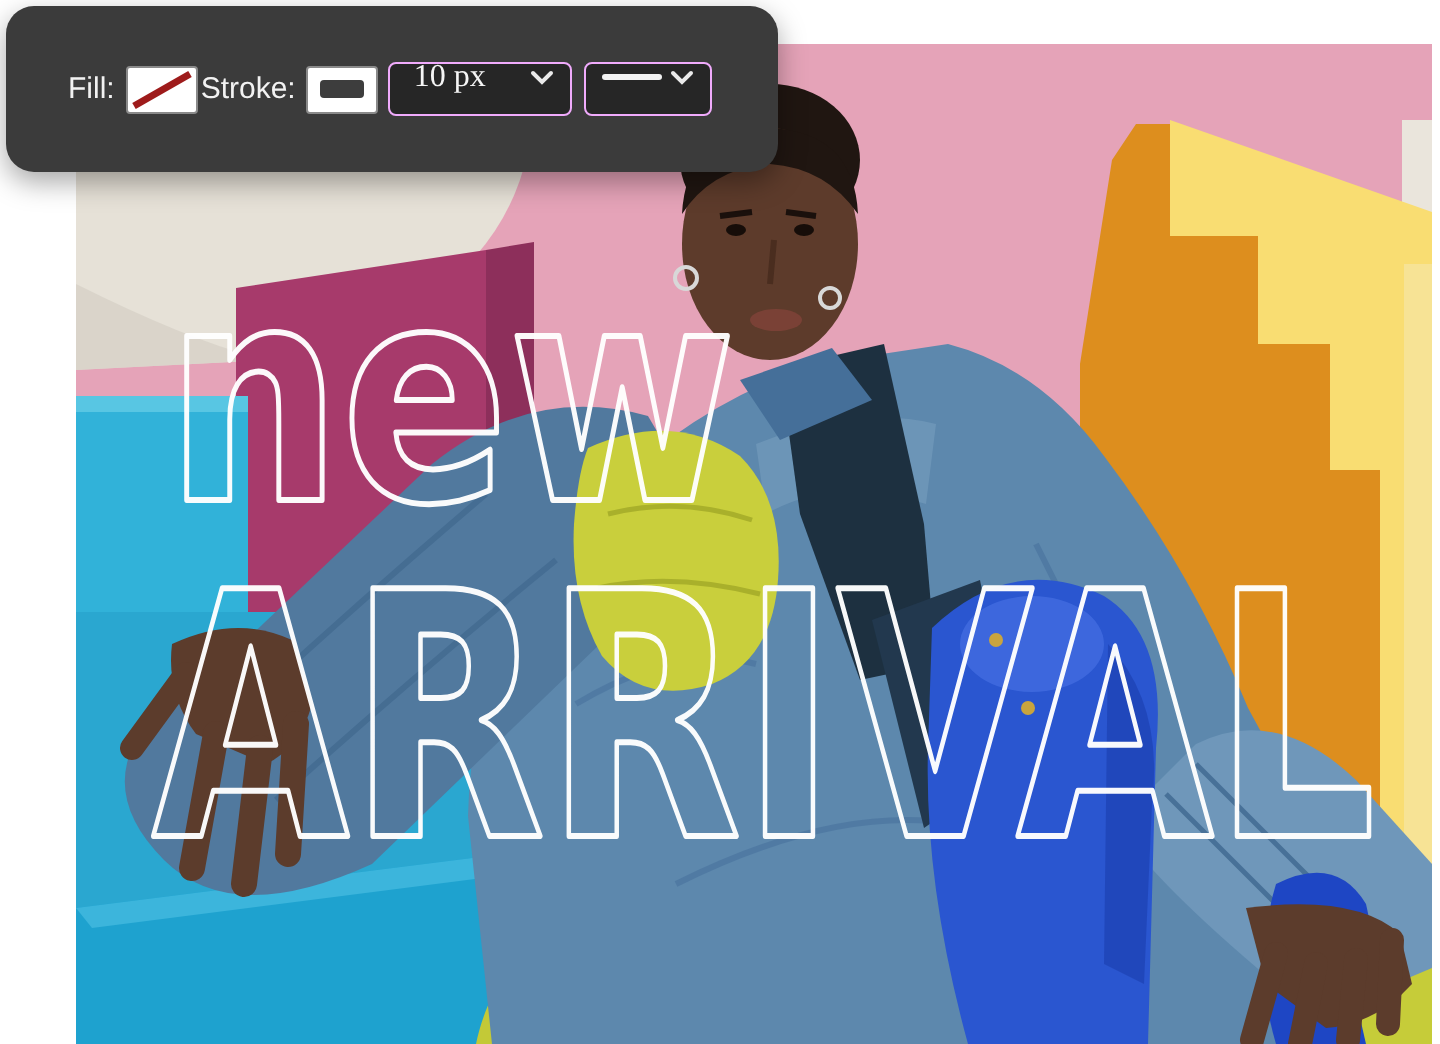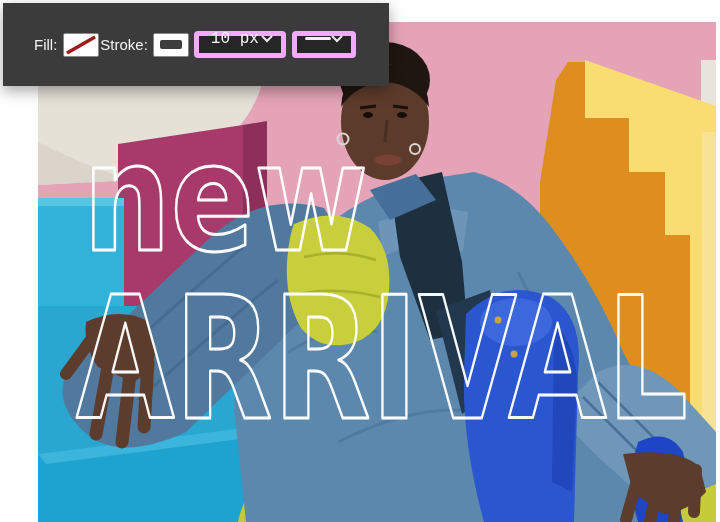--- a/index.html
+++ b/index.html
@@ -3,31 +3,31 @@
 <meta charset="utf-8">
 <style>
   html,body{margin:0;padding:0;background:#ffffff;}
   .screen{position:relative;width:720px;height:522px;background:#ffffff;overflow:hidden;
           font-family:"Liberation Sans",sans-serif;}
   
   .photo{position:absolute;left:38px;top:22px;width:678px;height:500px;overflow:hidden;}
   .photo svg{display:block;width:678px;height:500px;}
   
   .toolbar{position:absolute;left:3px;top:3px;width:386px;height:83px;background:#3b3b3b;
-           border-radius:0;box-shadow:0 5px 14px rgba(0,0,0,.35);
+           border-radius:14px;box-shadow:0 5px 14px rgba(0,0,0,.35);
            display:flex;align-items:center;padding-left:31px;box-sizing:border-box;}
   .tb-label{color:#f2f2f2;font-size:15px;white-space:nowrap;}
   .swatch{width:36px;height:24px;background:#ffffff;border:1px solid #8a8a8a;border-radius:2px;
           padding:0;margin:0;display:flex;align-items:center;justify-content:center;cursor:pointer;
           box-sizing:border-box;}
   .swatch svg{display:block;}
   .stroke-bar{display:block;width:22px;height:9px;background:#3d3d3d;border-radius:2px;}
-  .dd{height:27px;background:#262626;border:5px solid #f0abfc;border-radius:4px;color:#f5f5f5;
+  .dd{height:27px;background:#262626;border:1px solid #f0abfc;border-radius:4px;color:#f5f5f5;
       display:flex;align-items:center;justify-content:space-between;cursor:pointer;
-      padding:0 8px 12px 12px;margin:0;box-sizing:border-box;font-family:Liberation Mono, monospace;}
+      padding:0 8px 12px 12px;margin:0;box-sizing:border-box;font-family:Liberation Serif, serif;}
   .dd-width{width:92px;font-size:16px;}
   .dd-style{width:64px;padding-left:8px;}
   .solid-line{display:block;width:30px;height:2.5px;background:#f2f2f2;border-radius:2px;}
   .chev{flex:0 0 auto;}
   .m6{margin-left:6px;} .m5{margin-left:5px;} .m9{margin-left:1px;}
 </style>
 </head>
 <body>
 
 <div class="screen">

